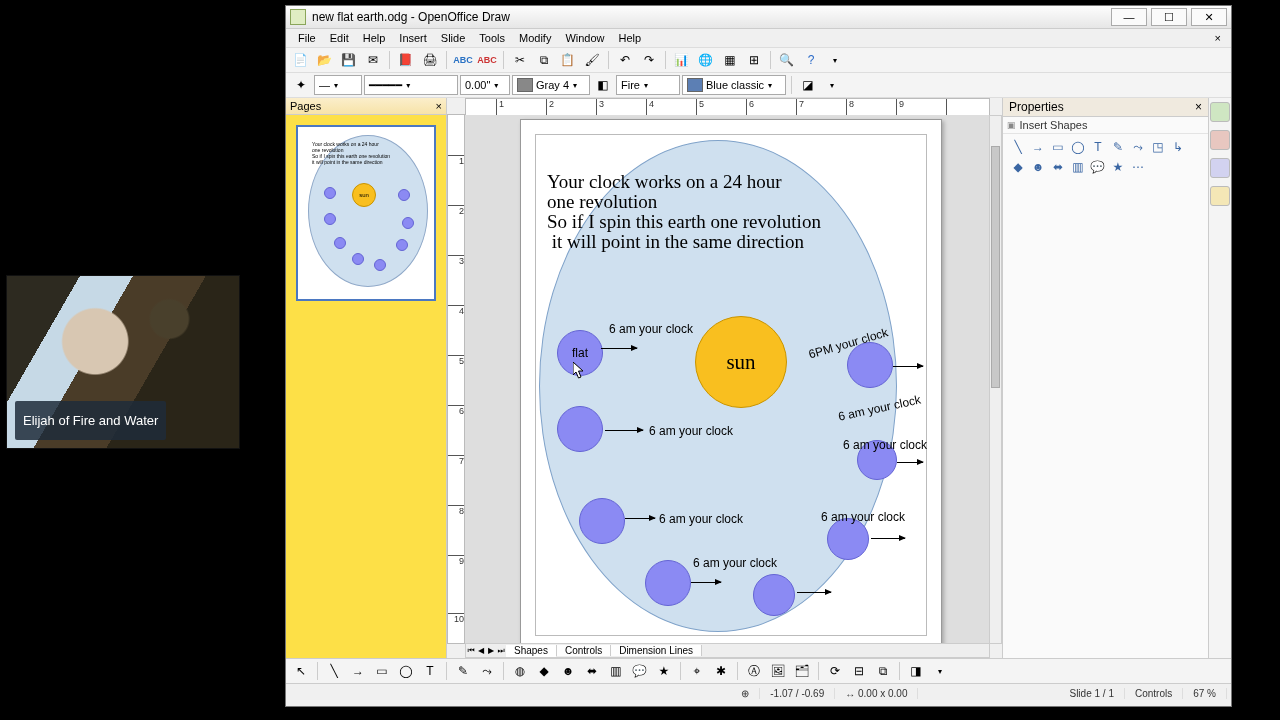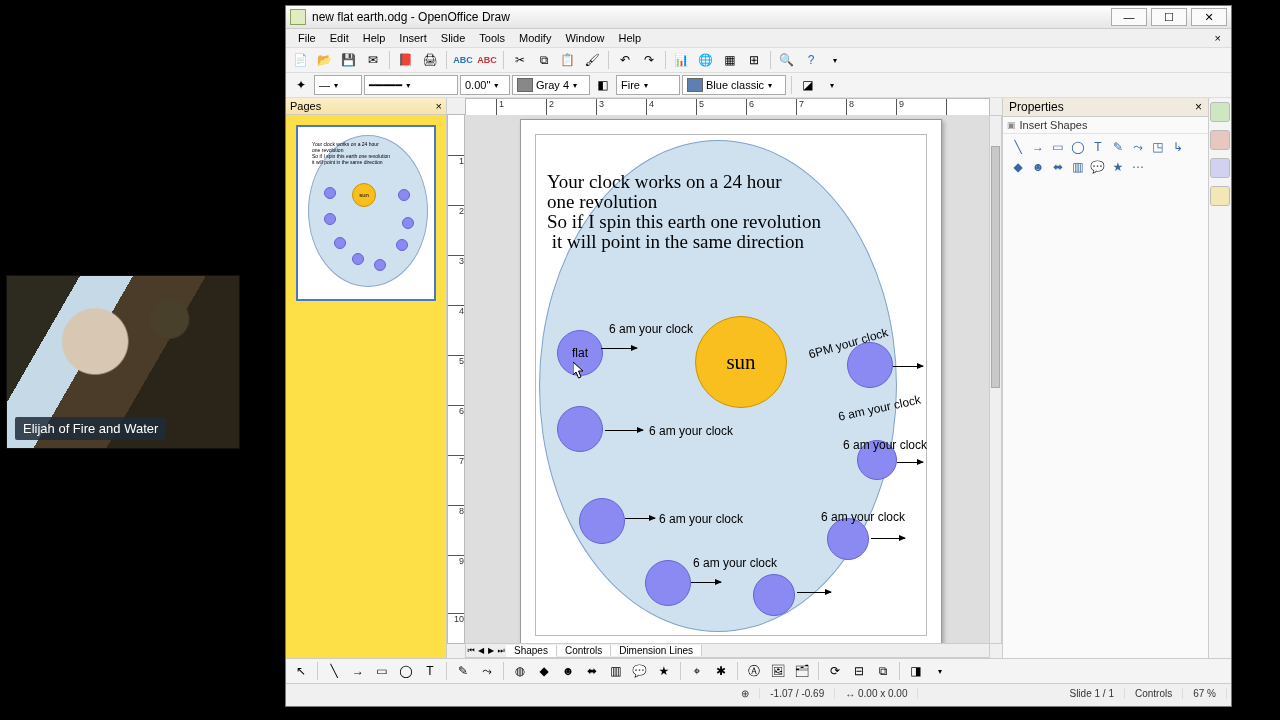--- a/index.html
+++ b/index.html
@@ -59,21 +59,21 @@
   .bottom-toolbar{height:24px;border-top:1px solid #ccc;background:#f4f4f4;display:flex;align-items:center;padding:0 4px;gap:2px}
   .statusbar{height:18px;border-top:1px solid #ccc;background:#f0f0f0;display:flex;align-items:center;font-size:10px;color:#333;padding:0 4px}
   .statusbar .cell{padding:0 10px;border-right:1px solid #ddd}
   .statusbar .spacer{flex:1}
   
   .overlay{position:absolute;left:6px;top:275px;width:232px;height:172px;background:#222;border:1px solid #111}
   .overlay .cam{width:100%;height:100%;background:
       radial-gradient(circle at 38% 38%,#d8c7b2 0 18%,transparent 19%),
       radial-gradient(circle at 70% 25%,#49402c 0 9%,transparent 10%),
       linear-gradient(120deg,#2d2a20 0 22%,#c6d9e6 22% 38%,#4a3c28 38% 60%,#2a2518 60% 100%)}
-  .overlay .tag{position:absolute;left:8px;bottom:8px;background:rgba(30,44,58,.85);color:#fff;font-size:13px;padding:4px 8px;border-radius:2px}
+  .overlay .tag{position:absolute;left:8px;bottom:8px;background:rgba(30,44,58,.85);color:#fff;font-size:13px;padding:12px 8px;border-radius:2px}
   .cursor{position:absolute;width:12px;height:18px;pointer-events:none}
   .cursor svg{width:12px;height:18px}
   .lbl.rot{transform-origin:left top}
 </style>
 </head>
 <body>
 
 <div class="overlay">
   <div class="cam"></div>
   <div class="tag">Elijah of Fire and Water</div>

